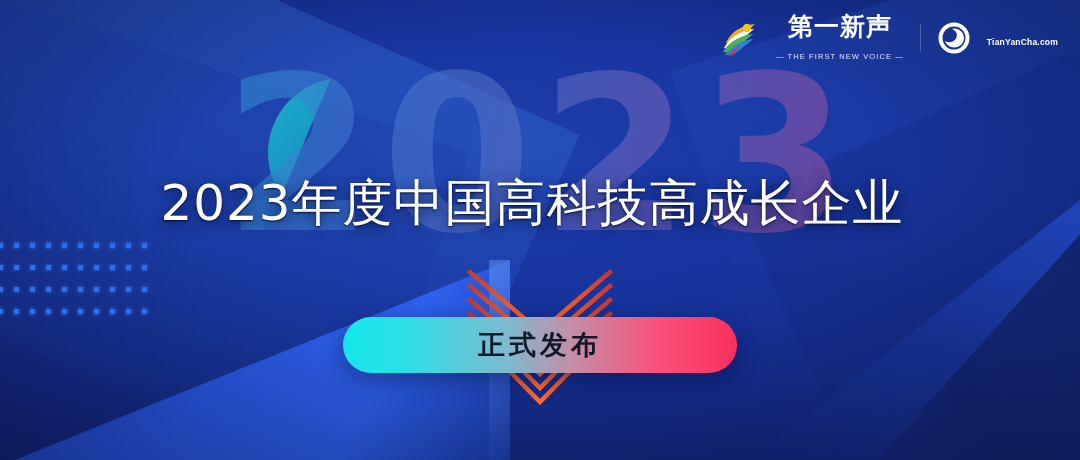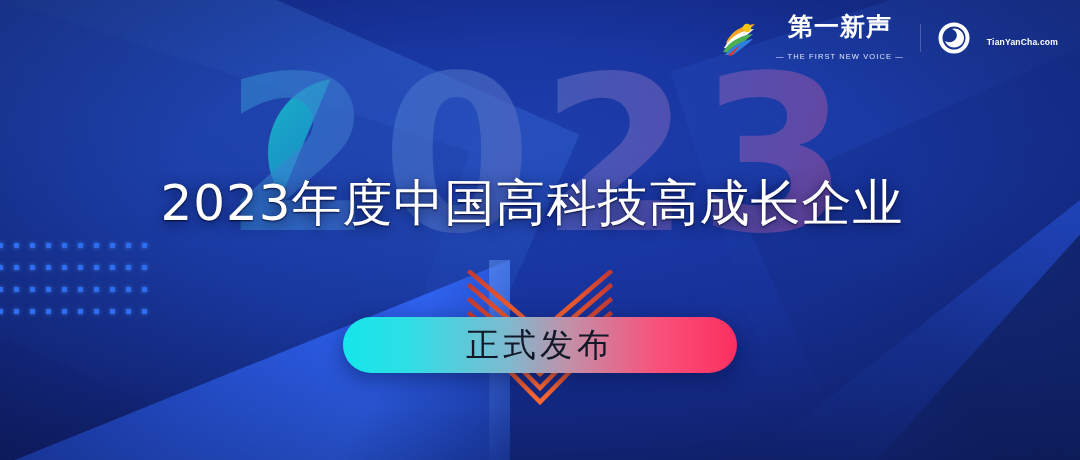--- a/index.html
+++ b/index.html
@@ -168,22 +168,22 @@
     left: 50%;
     top: 317px;
     transform: translateX(-50%);
     width: 394px;
     height: 56px;
     border: none;
     border-radius: 28px;
     background: linear-gradient(90deg, #15e6ea 0%, #2ddfe6 16%, #7fb9cf 42%, #c48ea6 58%, #f9517a 80%, #fb2f5f 100%);
     color: #111827;
     font-family: "DejaVu Sans", "Liberation Sans", sans-serif;
-    font-size: 33px;
-    font-weight: 400;
+    font-size: 27px;
+    font-weight: 700;
     letter-spacing: 4px;
     cursor: pointer;
     box-shadow: 0 6px 22px rgba(5,12,55,0.45);
     display: flex;
     align-items: center;
     justify-content: center;
     padding: 0;
   }
 
   

